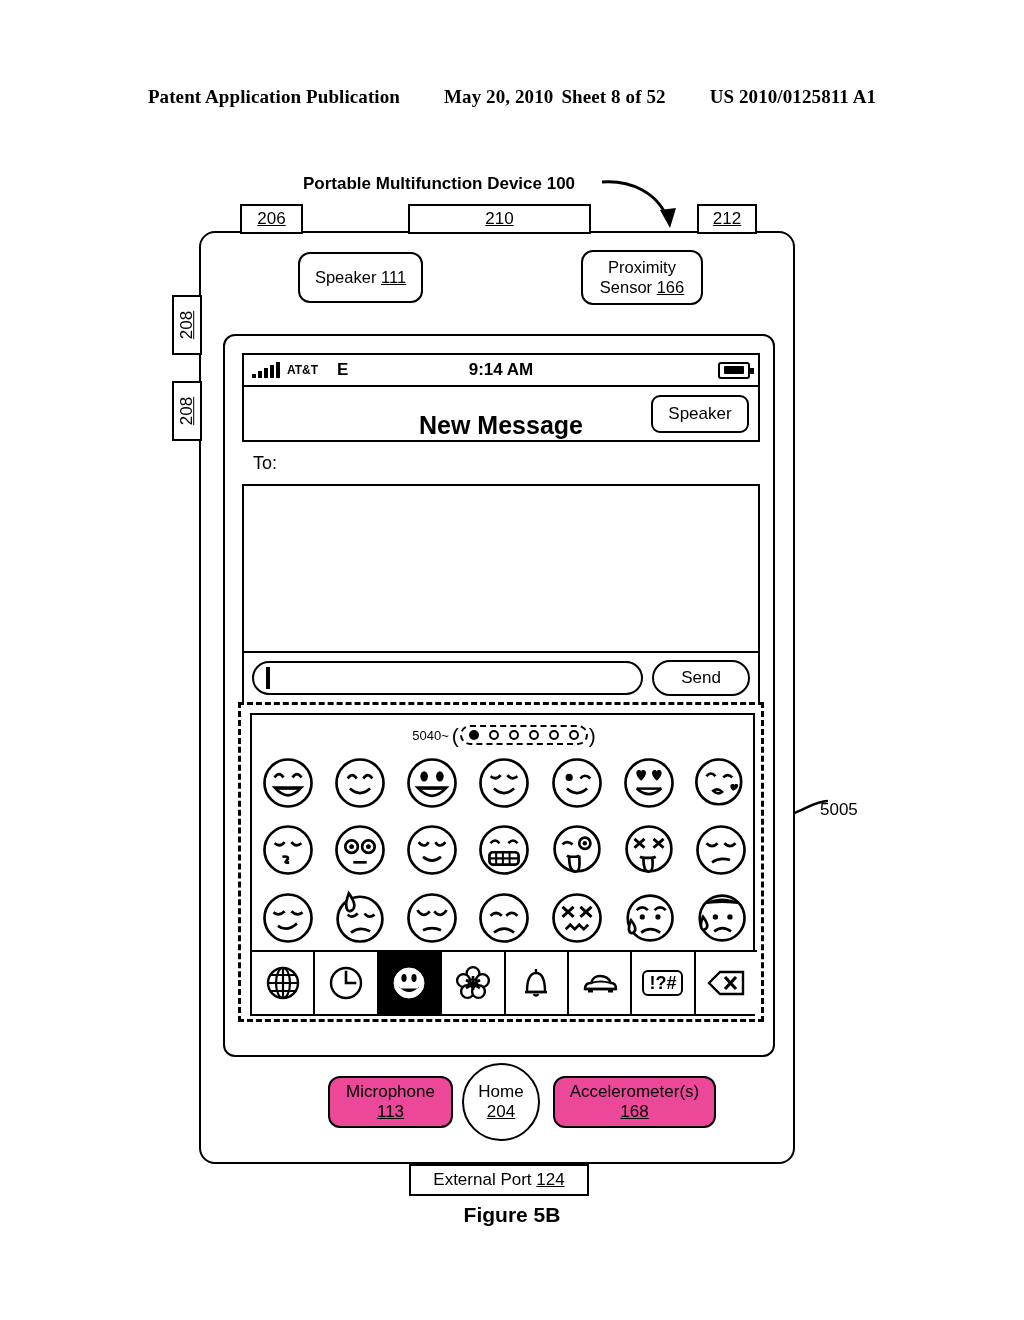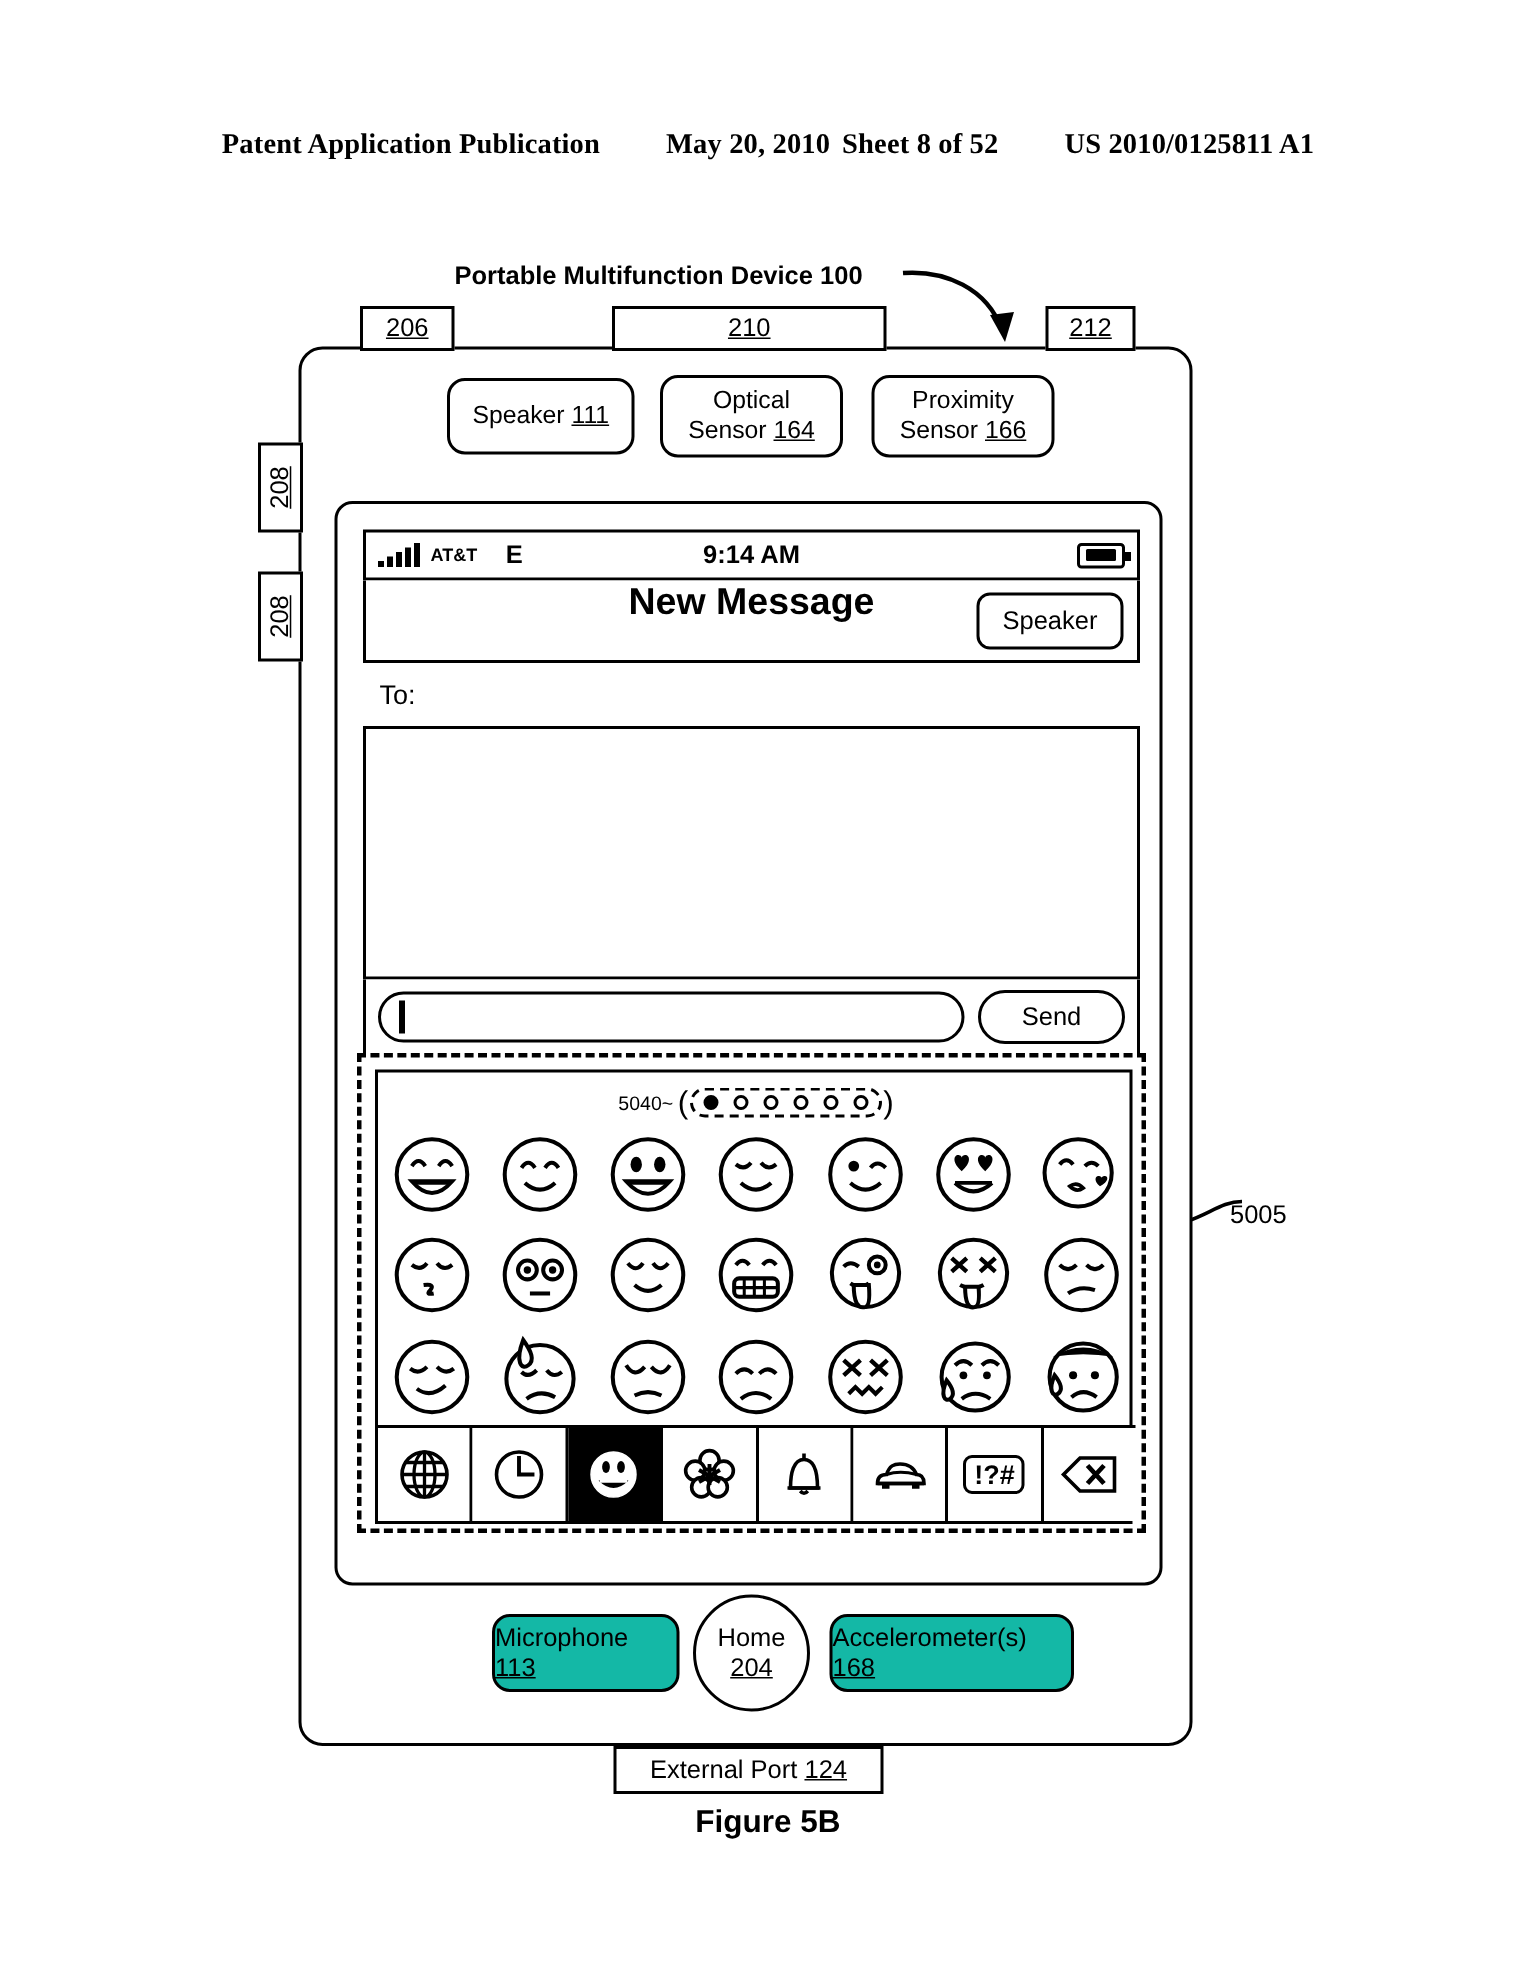--- a/index.html
+++ b/index.html
@@ -214,21 +214,21 @@
 
   
   .title-bar {
     position: absolute;
     left: 17px; top: 51px;
     width: 518px; height: 55px;
     border: 2.5px solid #000;
     border-top: none;
     background: #fff;
     display: flex;
-    align-items: flex-start;
+    align-items: flex-end;
     justify-content: center;
   }
   .title-text {
     font-size: 25px;
     font-weight: bold;
   }
   .cancel-btn {
     position: absolute;
     right: 9px; top: 8px;
     width: 98px; height: 38px;
@@ -389,24 +389,24 @@
     border-radius: 6px;
     padding: 2px 5px;
     line-height: 1;
   }
 
   
   .hw-pill {
     position: absolute;
     border: 2.5px solid #000;
     border-radius: 12px;
-    background: #14b8a6;
+    background: #ec4899;
     display: flex;
     flex-direction: column;
-    align-items: flex-start;
+    align-items: center;
     justify-content: center;
     font-size: 17px;
     line-height: 1.2;
     text-align: center;
   }
   .hw-pill u { text-decoration: underline; }
   #pillMic { left: 127px; top: 843px; width: 125px; height: 52px; }
   #pillAcc { left: 352px; top: 843px; width: 163px; height: 52px; }
   #btnHome {
     position: absolute;
@@ -502,25 +502,20 @@
 <div class="lead-label" id="lbl5010">5010-2</div>
 <svg class="leader-svg" style="left:392px; top:1000px; width:24px; height:38px;" viewBox="0 0 24 38">
   <path d="M12 0 L12 14 C 4 20, 18 24, 10 32 L10 38" stroke="#000" stroke-width="2.4" fill="none"></path>
 </svg>
 
 <div class="device-body">
 
   <div class="sensor-pill" id="pillSpeaker">
     <div><span>Speaker</span>
       <u>111</u></div>
-  </div>
-  <div class="sensor-pill" id="pillOptical">
-    <div>Optical</div>
-    <div><span>Sensor</span>
-      <u>164</u></div>
   </div>
   <div class="sensor-pill" id="pillProx">
     <div>Proximity</div>
     <div><span>Sensor</span>
       <u>166</u></div>
   </div>
 
   <div class="screen">
 
     <div class="status-bar">

